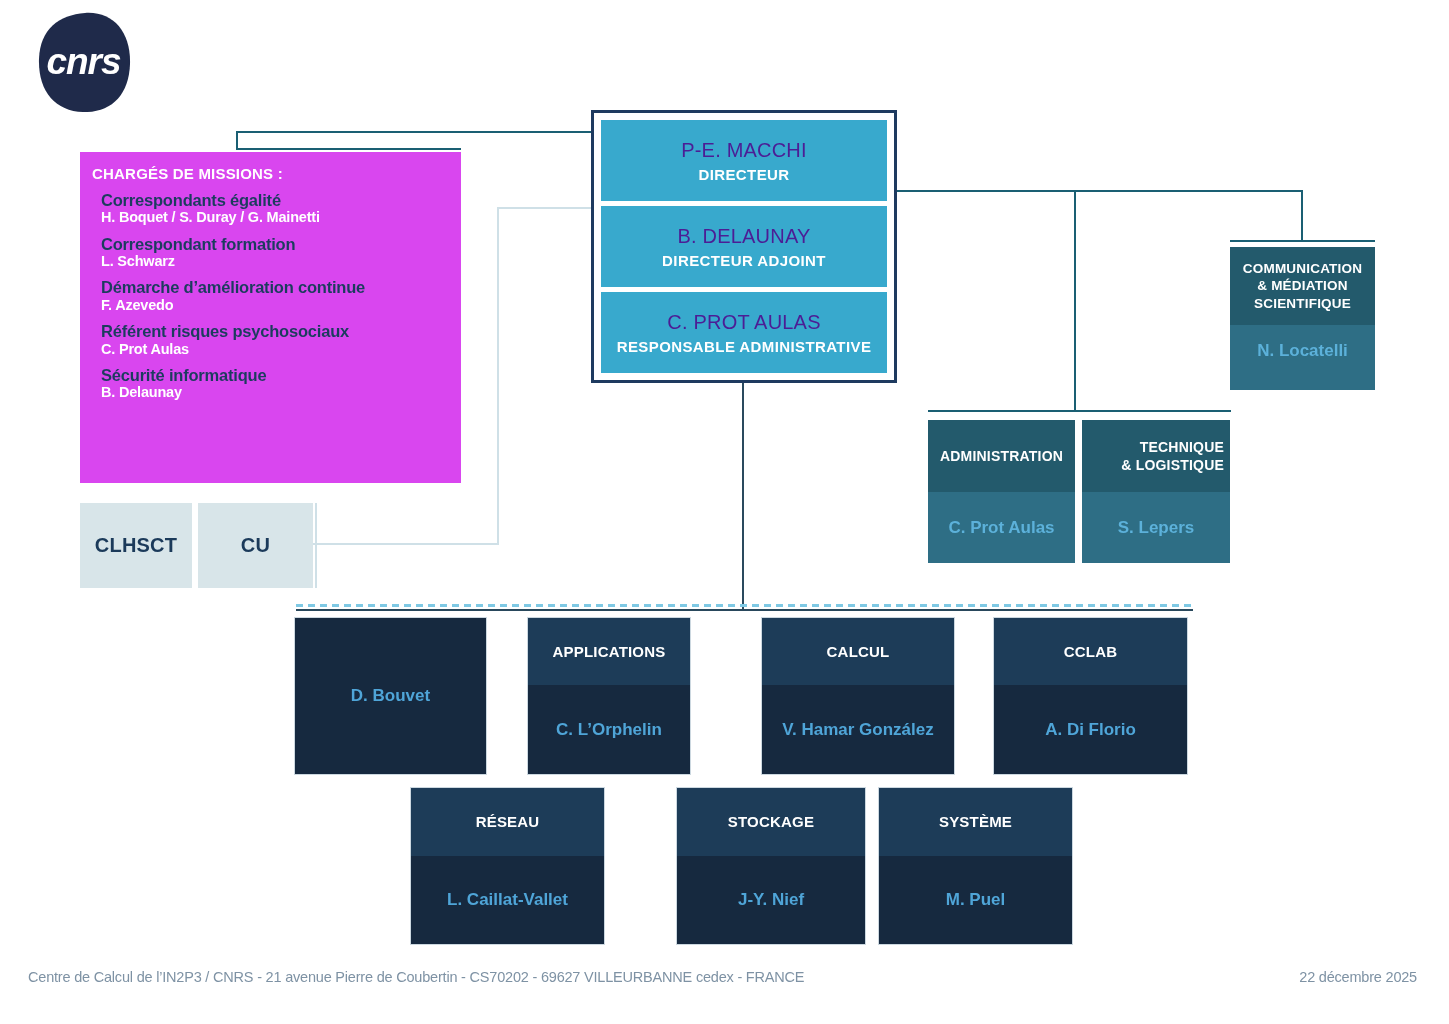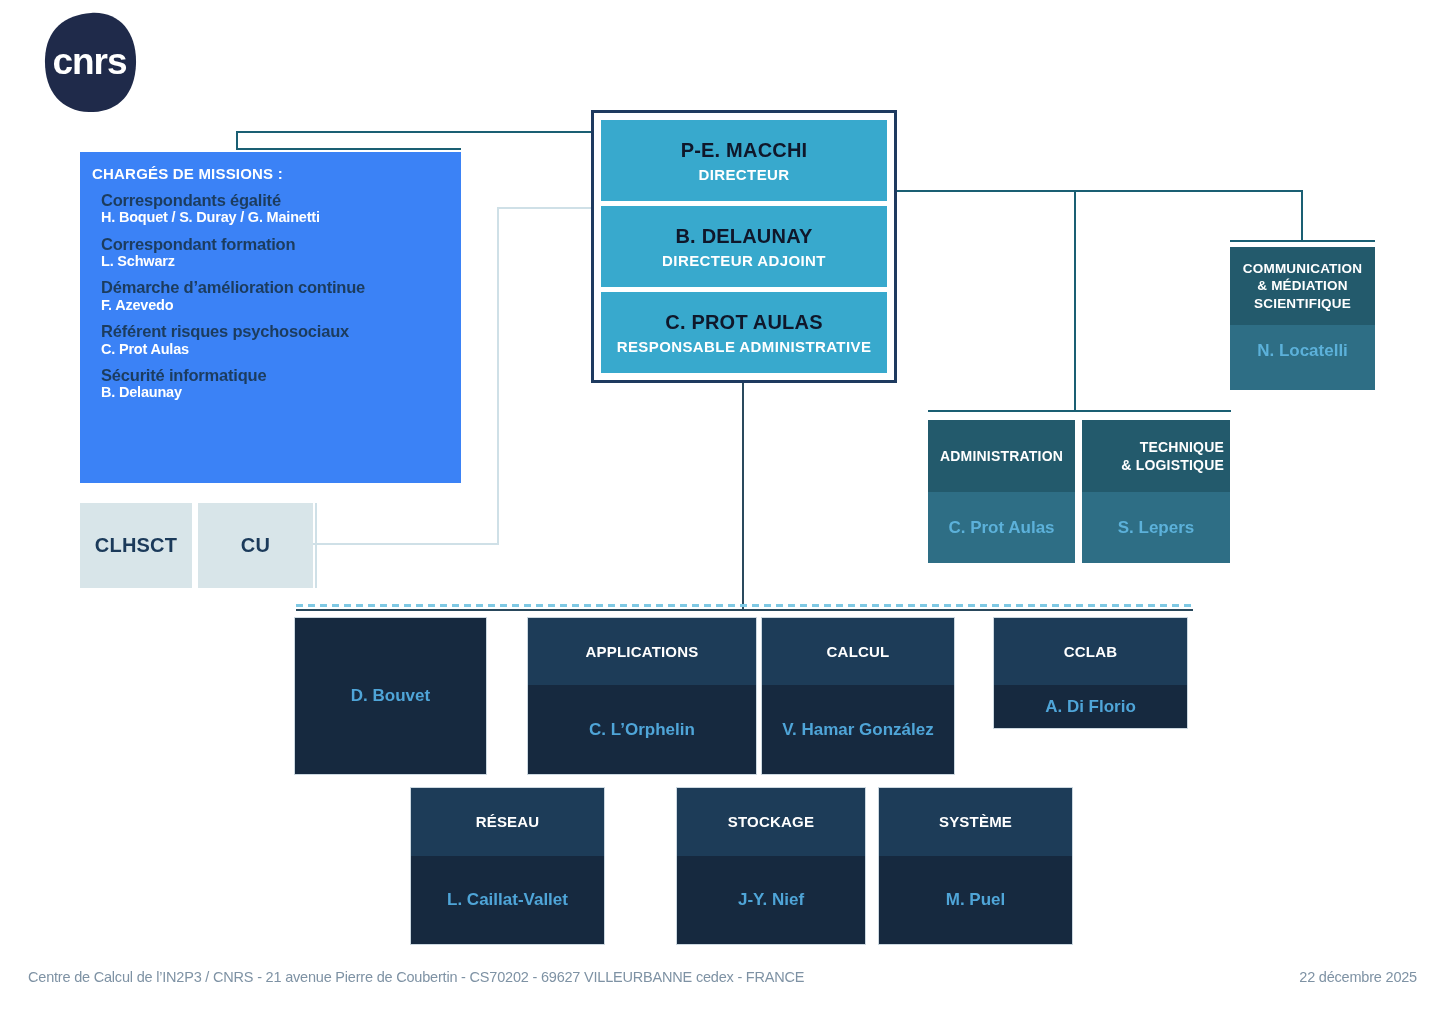--- a/index.html
+++ b/index.html
@@ -4,40 +4,40 @@
 <style>
   html,body{margin:0;padding:0;background:#ffffff;}
   .page{position:relative;width:1449px;height:1024px;background:#ffffff;overflow:hidden;
         font-family:"Liberation Sans", sans-serif;}
   .abs{position:absolute;box-sizing:border-box;}
 
   
   .wires{position:absolute;left:0;top:0;width:1449px;height:1024px;pointer-events:none;}
 
   
-  .cnrs-logo{left:41px;top:12px;width:97px;height:100px;}
+  .cnrs-logo{left:35px;top:12px;width:97px;height:100px;font-style:italic;}
   .cnrs-text{position:absolute;left:0;top:0;width:97px;height:100px;display:flex;align-items:center;
              justify-content:center;color:#fff;font-weight:bold;font-size:37px;letter-spacing:-1px;}
 
   
   .cc-logo{left:1205px;top:14px;width:225px;height:90px;}
 
   
-  .missions{left:80px;top:152px;width:381px;height:331px;background:#3b82f6;padding:13px 14px 8px 12px;}
+  .missions{left:80px;top:152px;width:381px;height:331px;background:#d946ef;padding:13px 14px 8px 12px;}
   .missions-title{color:#ffffff;font-weight:bold;font-size:15px;letter-spacing:.2px;margin-bottom:9px;}
   .mission-item{margin:0 0 9px 9px;line-height:1.12;}
   .mission-role{color:#1C3C5E;font-weight:bold;font-size:16.5px;letter-spacing:-.2px;}
   .mission-names{color:#ffffff;font-weight:bold;font-size:14.5px;letter-spacing:-.2px;}
 
   
   .direction{left:591px;top:110px;width:306px;height:273px;background:#ffffff;border:3px solid #1E3A5F;
              padding:7px;display:flex;flex-direction:column;gap:5px;}
   .dir-box{background:#38A9CD;flex:1;display:flex;flex-direction:column;align-items:center;
            justify-content:center;gap:4px;}
-  .dir-name{color:#0f172a;font-weight:bold;font-size:20px;letter-spacing:.2px;}
+  .dir-name{color:#4c1d95;font-weight:normal;font-size:20px;letter-spacing:.2px;}
   .dir-title{color:#ffffff;font-weight:bold;font-size:15px;letter-spacing:.4px;}
 
   
   .committee{width:112px;height:85px;background:#D8E5E9;display:flex;align-items:center;justify-content:center;
              color:#1B3A5A;font-weight:bold;font-size:20px;letter-spacing:.2px;}
 
   
   .box{display:flex;flex-direction:column;}
   .head{display:flex;align-items:center;justify-content:center;text-align:center;
         font-weight:bold;color:#ffffff;line-height:1.3;letter-spacing:.2px;padding:2px 6px;box-sizing:border-box;}
@@ -149,29 +149,29 @@
     <div class="head" style="height:72px;flex-direction:column;align-items:flex-end;">
       <div>TECHNIQUE</div>
       <div>&amp; LOGISTIQUE</div>
     </div>
     <div class="body">S. Lepers</div>
   </div>
 
   <div class="abs box navy" style="left:294px;top:617px;width:193px;height:158px;">
     <div class="body">D. Bouvet</div>
   </div>
-  <div class="abs box navy" style="left:527px;top:617px;width:230px;height:158px;">
+  <div class="abs box navy" style="left:527px;top:617px;width:164px;height:158px;">
     <div class="head" style="height:67px;">APPLICATIONS</div>
     <div class="body">C. L’Orphelin</div>
   </div>
   <div class="abs box navy" style="left:761px;top:617px;width:194px;height:158px;">
     <div class="head" style="height:67px;">CALCUL</div>
     <div class="body">V. Hamar González</div>
   </div>
-  <div class="abs box navy" style="left:993px;top:617px;width:195px;height:112px;">
+  <div class="abs box navy" style="left:993px;top:617px;width:195px;height:158px;">
     <div class="head" style="height:67px;">CCLAB</div>
     <div class="body">A. Di Florio</div>
   </div>
 
   <div class="abs box navy" style="left:410px;top:787px;width:195px;height:158px;">
     <div class="head" style="height:68px;">RÉSEAU</div>
     <div class="body">L. Caillat-Vallet</div>
   </div>
   <div class="abs box navy" style="left:648px;top:787px;width:190px;height:158px;margin-left:28px;">
     <div class="head" style="height:68px;">STOCKAGE</div>

